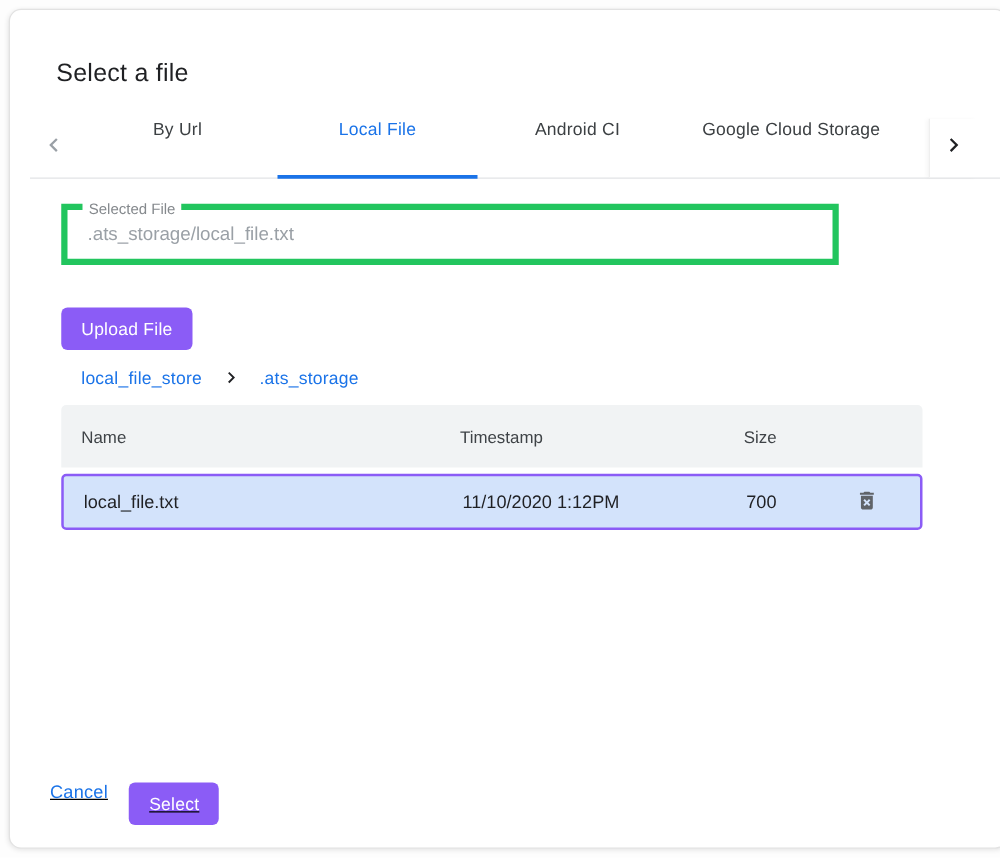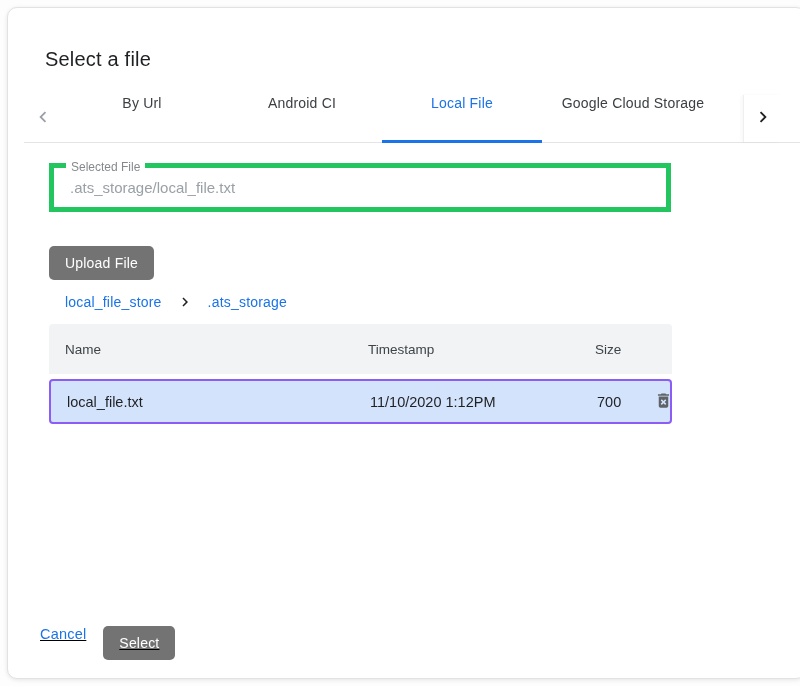--- a/index.html
+++ b/index.html
@@ -92,21 +92,21 @@
     font-family: "Liberation Sans", sans-serif;
     font-size: 15px;
     color: #9aa0a6;
   }
   
   .btn-primary {
     display: inline-flex;
     align-items: center;
     height: 34px;
     padding: 0 16px;
-    background: #737373;
+    background: #8b5cf6;
     color: #ffffff;
     border: none;
     border-radius: 5px;
     font-family: "Liberation Sans", sans-serif;
     font-size: 14px;
     font-weight: 500;
     letter-spacing: 0.2px;
     cursor: pointer;
   }
   .upload-btn { margin: 34px 0 0 41px; }
@@ -123,21 +123,21 @@
     letter-spacing: 0.2px;
     color: #1a73e8;
     cursor: pointer;
     text-decoration: none;
   }
   .crumb-sep {
     display: flex; align-items: center;
     margin: 0 14px;
   }
   
-  .file-table { margin: 13px 0 0 41px; width: 623px; }
+  .file-table { margin: 13px 0 0 41px; width: 689px; }
   .thead {
     display: grid;
     grid-template-columns: 303px 227px 69px 1fr;
     align-items: center;
     height: 50px;
     background: #f1f3f4;
     border-radius: 4px 4px 0 0;
     font-size: 13.5px;
     color: #3f4347;
   }
@@ -199,25 +199,25 @@
     <div class="pag-btn prev">
       <span>
         <svg width="22" height="22" viewBox="0 0 24 24" fill="#9aa0a6">
             <path d="M15.41 7.41L14 6l-6 6 6 6 1.41-1.41L10.83 12z"></path>
           </svg>
       </span>
     </div>
     <div class="tab">
       <span>By Url</span>
     </div>
+    <div class="tab active">
+      <span>Local File</span>
+    </div>
     <div class="tab">
       <span>Android CI</span>
-    </div>
-    <div class="tab active">
-      <span>Local File</span>
     </div>
     <div class="tab wide">
       <span>Google Cloud Storage</span>
     </div>
     <div class="tab-spacer"></div>
     <div class="pag-btn next">
       <span>
         <svg width="22" height="22" viewBox="0 0 24 24" fill="#202124">
             <path d="M10 6L8.59 7.41 13.17 12l-4.58 4.59L10 18l6-6z"></path>
           </svg>

